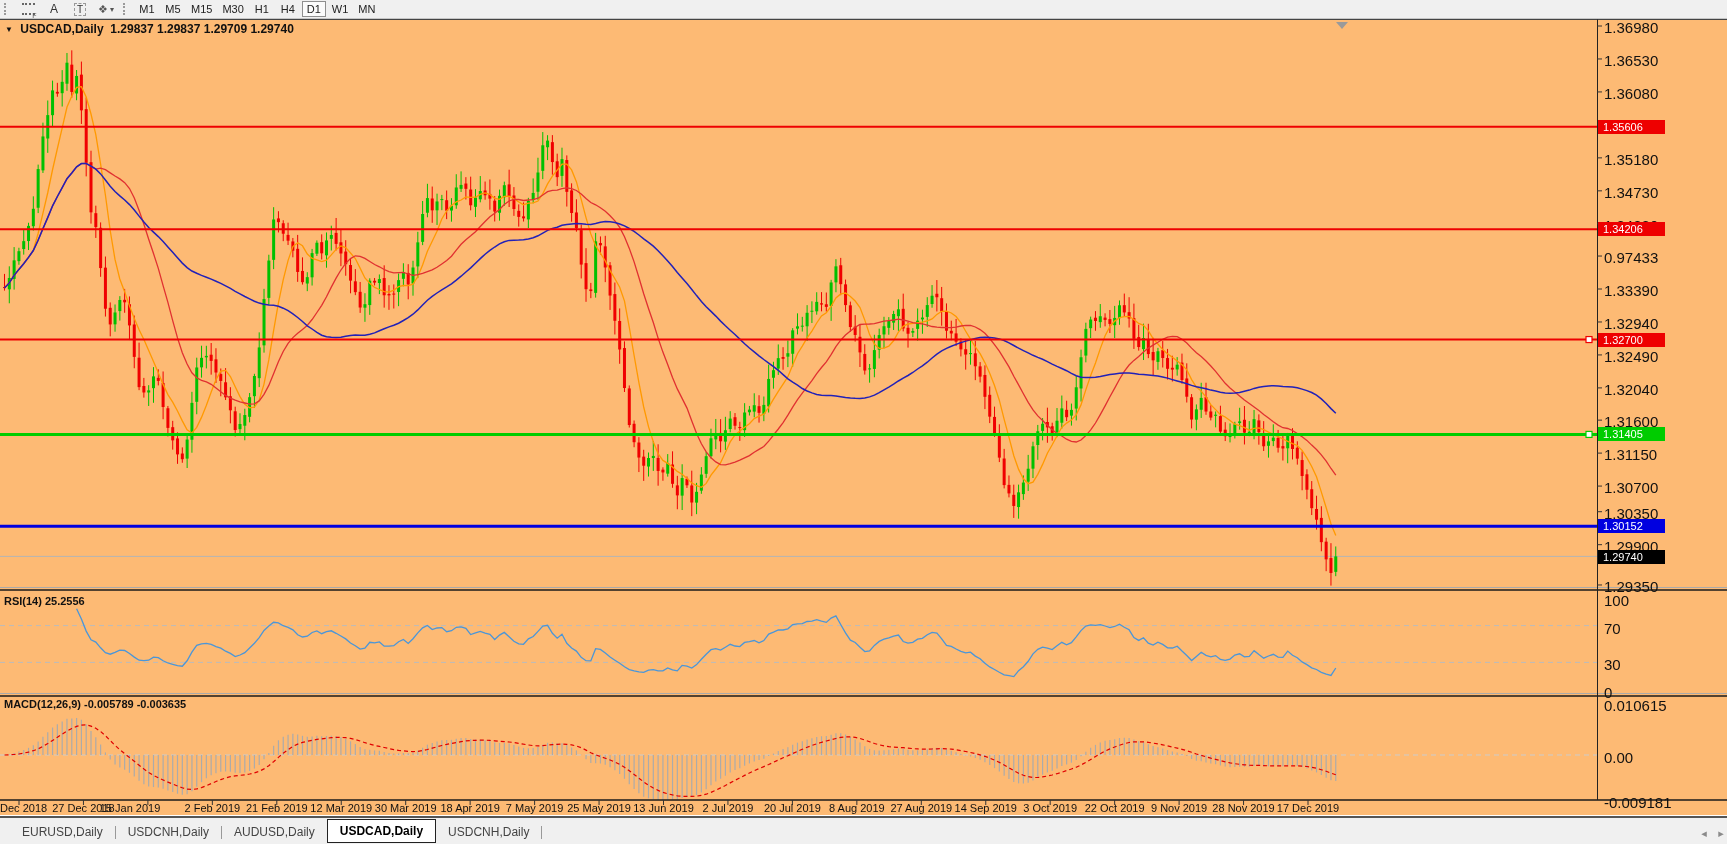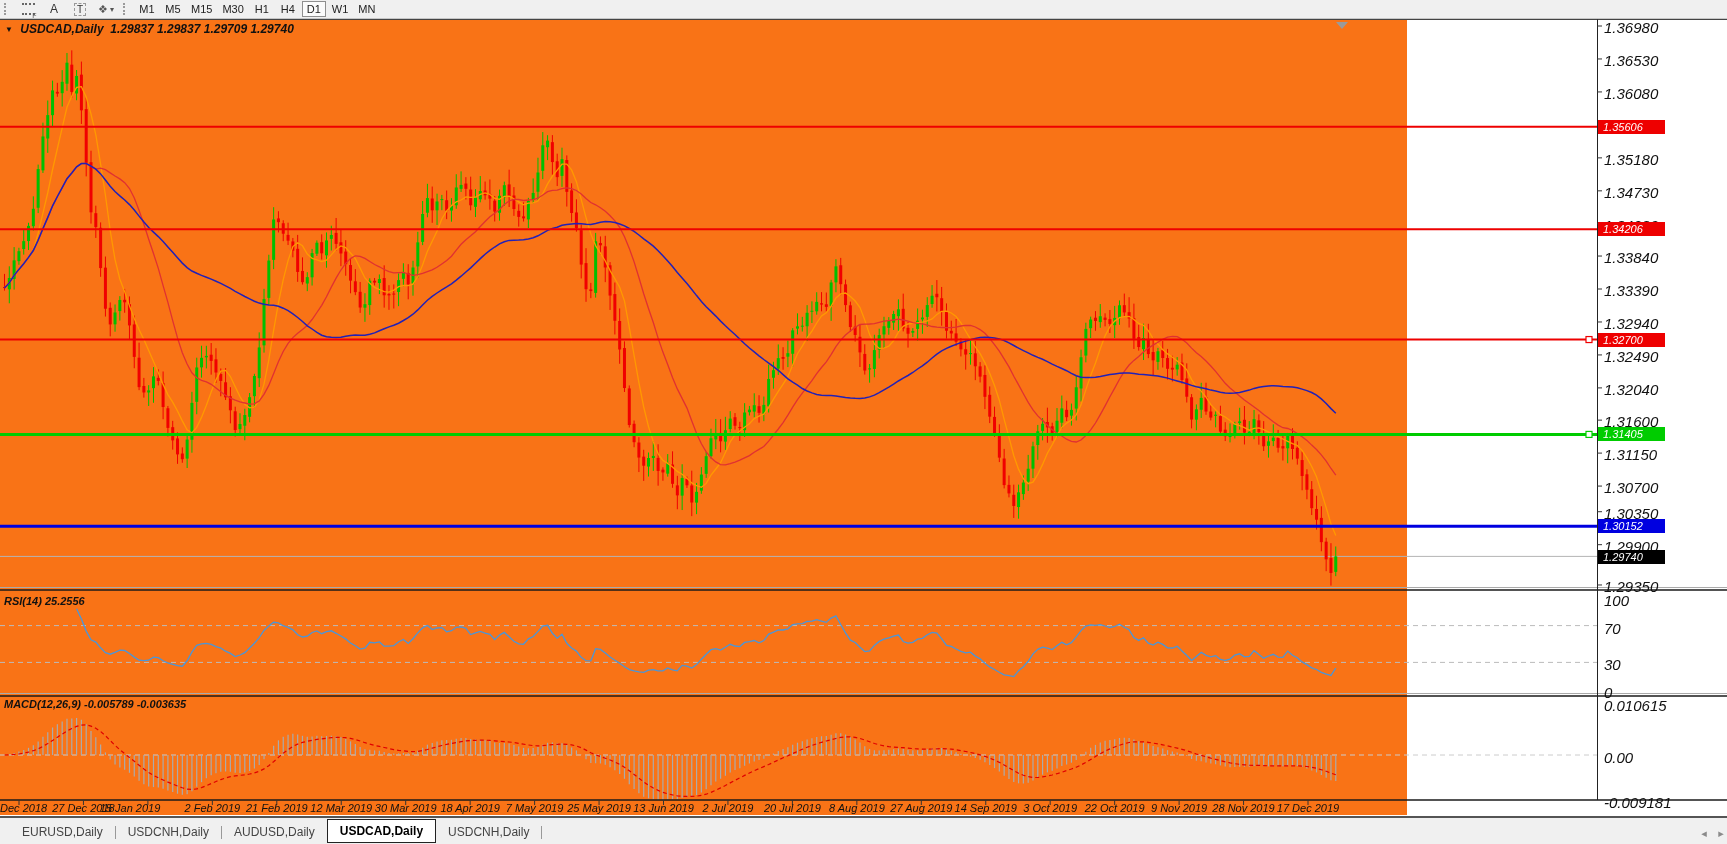--- a/index.html
+++ b/index.html
@@ -11,21 +11,21 @@
   .grip{width:4px;height:12px;border-left:2px dotted #9a9a9a;margin:0 5px 0 4px;}
   .tbtn{background:transparent;border:1px solid transparent;height:16px;min-width:24px;
         font-family:"Liberation Sans",sans-serif;font-size:11px;color:#222;
         display:flex;align-items:center;justify-content:center;padding:0 3px;margin:0 1px;cursor:default;}
   .tbtn.active{background:#fbfbfb;border:1px solid #8f8f8f;}
   .fib-ic{display:inline-block;width:13px;height:8px;border-top:2px dotted #666;border-bottom:2px dotted #666;position:relative;}
   .fib-ic i{position:absolute;right:-2px;bottom:-6px;font-style:normal;font-size:7px;color:#555;}
   .t-ic{display:inline-block;border:1px dashed #999;font-size:10px;line-height:11px;padding:0 2px;color:#333;}
   .caret{font-size:8px;color:#555;margin-left:2px;}
   
-  #chartwin{position:absolute;left:0;top:19px;width:1407px;height:796px;background:#f97316;font-style:italic;}
+  #chartwin{position:absolute;left:0;top:19px;width:1727px;height:796px;background:#fdba74;}
   #chart-svg{position:absolute;left:0;top:0;}
   .chart-title{position:absolute;left:5px;top:3px;font-size:12px;font-weight:bold;color:#111;white-space:nowrap;}
   .chart-title .arr{font-size:8px;vertical-align:1px;margin-right:4px;}
   .pane-label{position:absolute;font-size:11px;font-weight:bold;color:#111;white-space:nowrap;}
   .tick-label{position:absolute;left:1604px;font-size:15px;color:#111;white-space:nowrap;}
   .badge{position:absolute;left:1598px;width:62px;height:14px;color:#fff;font-size:11px;line-height:14px;
          padding-left:5px;white-space:nowrap;z-index:6;}
   .date-label{position:absolute;top:783px;width:90px;margin-left:-45px;text-align:center;font-size:11px;color:#111;white-space:nowrap;}
   .overlay{position:absolute;background:transparent;}
   
@@ -1004,21 +1004,21 @@
     <div id="date-axis" class="overlay" style="left:0;top:781px;width:1597px;height:15px;"></div>
     <div class="overlay" style="left:0;top:0;width:1597px;height:568px;"></div>
     <div class="overlay" style="left:0;top:572px;width:1597px;height:102px;"></div>
     <div class="overlay" style="left:0;top:677px;width:1597px;height:104px;"></div>
   <div class="tick-label" style="top: 0px;">1.36980</div>
       <div class="tick-label" style="top: 32.967px;">1.36530</div>
       <div class="tick-label" style="top: 65.934px;">1.36080</div>
       <div class="tick-label" style="top: 131.868px;">1.35180</div>
       <div class="tick-label" style="top: 164.835px;">1.34730</div>
       <div class="tick-label" style="top: 197.802px;">1.34280</div>
-      <div class="tick-label" style="top: 230.036px;">1.33840</div>
+      <div class="tick-label" style="top: 230.036px;">0.97433</div>
       <div class="tick-label" style="top: 263.003px;">1.33390</div>
       <div class="tick-label" style="top: 296px;">1.32940</div>
       <div class="tick-label" style="top: 328.937px;">1.32490</div>
       <div class="tick-label" style="top: 361.904px;">1.32040</div>
       <div class="tick-label" style="top: 394.139px;">1.31600</div>
       <div class="tick-label" style="top: 427.106px;">1.31150</div>
       <div class="tick-label" style="top: 460.073px;">1.30700</div>
       <div class="tick-label" style="top: 485.714px;">1.30350</div>
       <div class="tick-label" style="top: 518.681px;">1.29900</div>
       <div class="tick-label" style="top: 558.974px;">1.29350</div>

